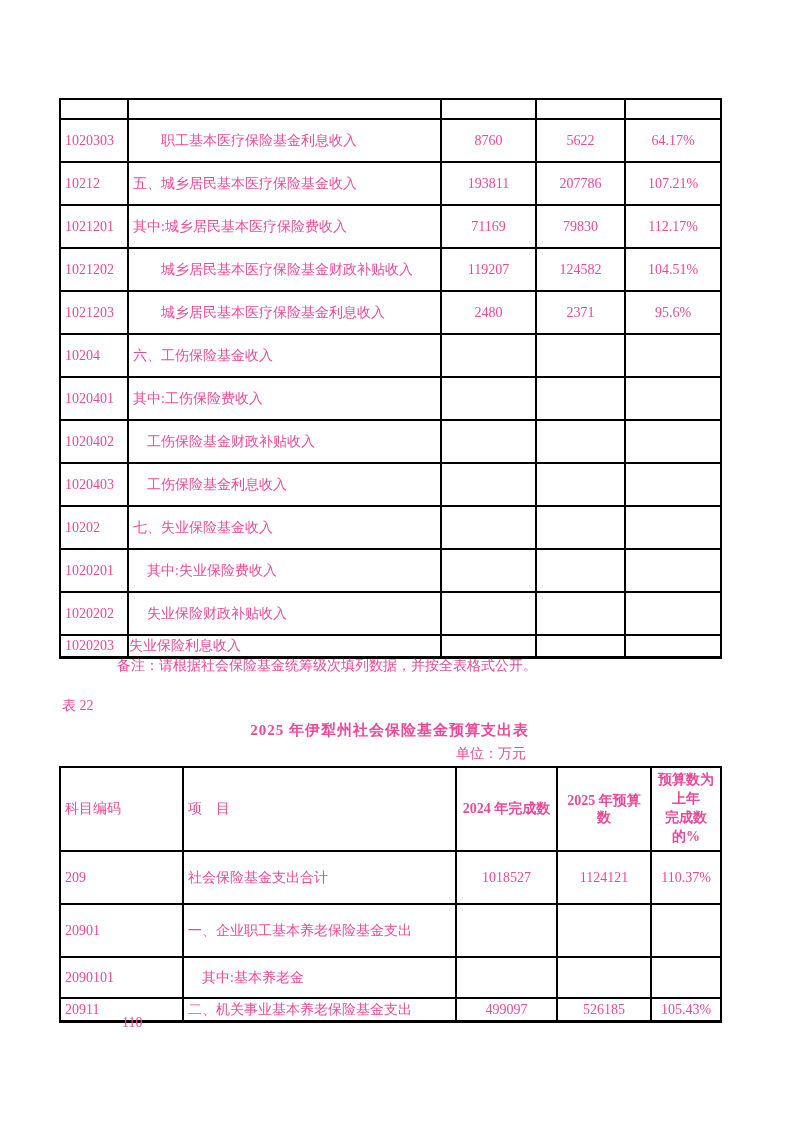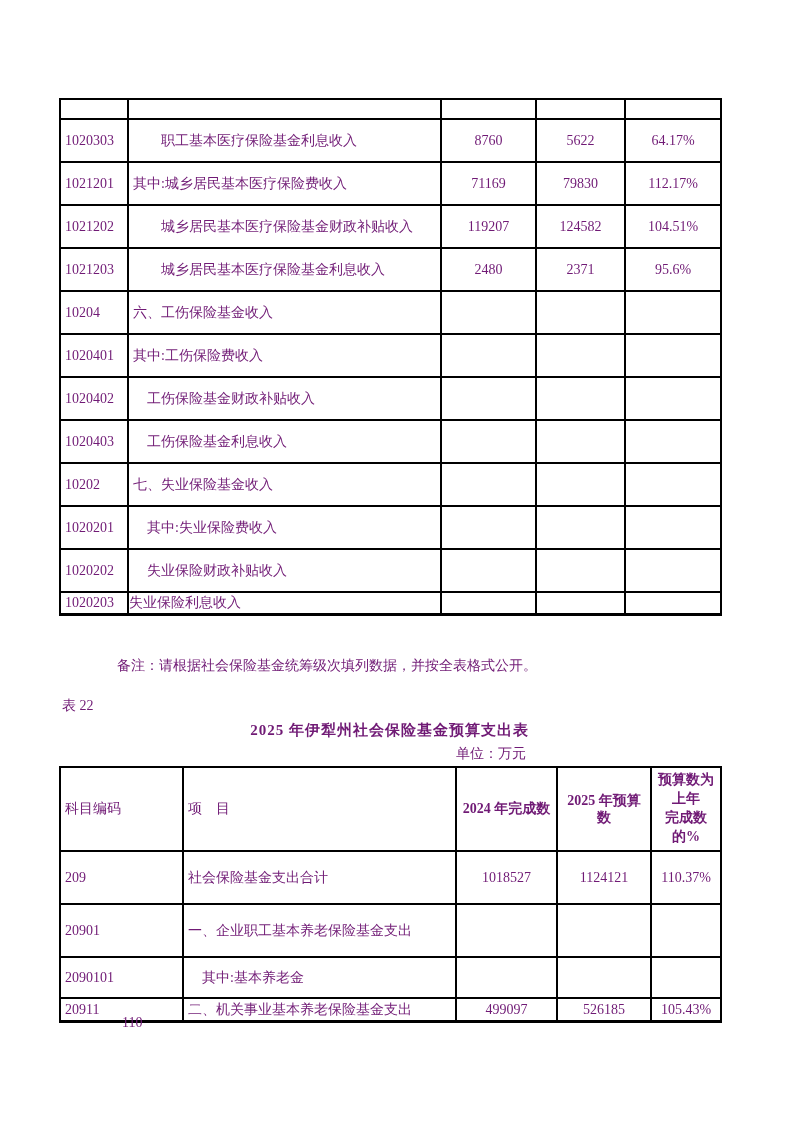--- a/index.html
+++ b/index.html
@@ -1,20 +1,20 @@
 <!DOCTYPE html>
 <html><head>
 <meta charset="utf-8">
 <style>
   html,body{margin:0;padding:0;background:#ffffff;}
   .page{
     position:relative;
     width:793px;height:1122px;
     background:#ffffff;
-    color:#701a75;
+    color:#ec4899;
     font-family:"Liberation Serif","DejaVu Serif",serif;
     overflow:hidden;
   }
   table.t{
     position:absolute;
     border-collapse:collapse;
     table-layout:fixed;
     width:661px;
     left:59px;
   }
@@ -84,20 +84,27 @@
           <td class="col-num"></td>
           <td class="col-num"></td>
           <td class="col-num"></td>
         </tr>
         <tr>
           <td class="col-code">1020303</td>
           <td class="col-item" style="padding-left: 32px;">职工基本医疗保险基金利息收入</td>
           <td class="col-num">8760</td>
           <td class="col-num">5622</td>
           <td class="col-num">64.17%</td>
+        </tr>
+        <tr>
+          <td class="col-code">10212</td>
+          <td class="col-item">五、城乡居民基本医疗保险基金收入</td>
+          <td class="col-num">193811</td>
+          <td class="col-num">207786</td>
+          <td class="col-num">107.21%</td>
         </tr>
         <tr>
           <td class="col-code">1021201</td>
           <td class="col-item">其中:城乡居民基本医疗保险费收入</td>
           <td class="col-num">71169</td>
           <td class="col-num">79830</td>
           <td class="col-num">112.17%</td>
         </tr>
         <tr>
           <td class="col-code">1021202</td>

